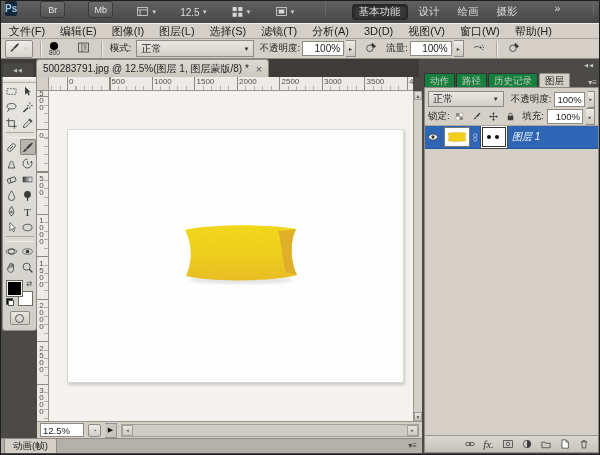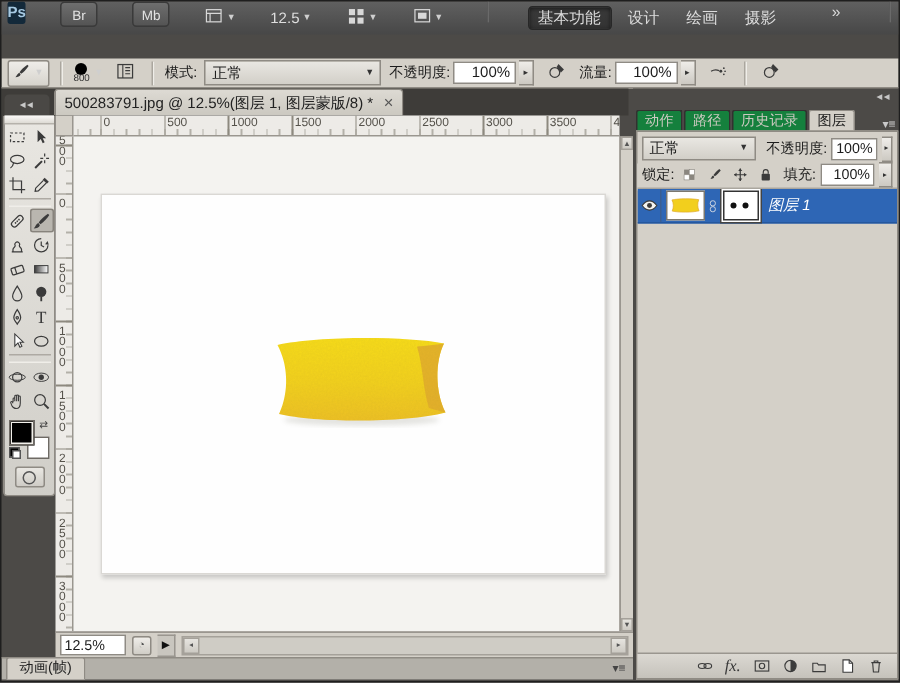--- a/index.html
+++ b/index.html
@@ -219,20 +219,33 @@
         </div>
       <div class="win-btn">
           <span class="restore-glyph"></span>
         </div>
       <div class="win-btn close">
           <span style="font-size:10px;">×</span>
         </div>
     </div>
   </div>
 
+  <div id="menubar" class="abs">
+      <span class="menu-item">文件(F)</span>
+      <span class="menu-item">编辑(E)</span>
+      <span class="menu-item">图像(I)</span>
+      <span class="menu-item">图层(L)</span>
+      <span class="menu-item">选择(S)</span>
+      <span class="menu-item">滤镜(T)</span>
+      <span class="menu-item">分析(A)</span>
+      <span class="menu-item">3D(D)</span>
+      <span class="menu-item">视图(V)</span>
+      <span class="menu-item">窗口(W)</span>
+      <span class="menu-item">帮助(H)</span>
+    </div>
 
   <div id="optionsbar" class="abs">
     <div class="tool-preset">
       <span><svg width="11" height="11" viewBox="0 0 16 16">
             <path d="M13.5 1.8 C10.5 3.7 7.4 6.8 5.9 9 L7.4 10.5 C9.7 9 12.8 5.9 14.6 2.9 Z" fill="#3b3b3b"></path>
             <path d="M5.7 9.5 C3.9 10 3.5 12 1.9 13.9 C4.2 13.7 6.3 13.1 6.9 11.2 Z" fill="#3b3b3b"></path>
           </svg></span>
         <span class="caret">▼</span>
     </div>
     <div class="opt-sep"></div>

